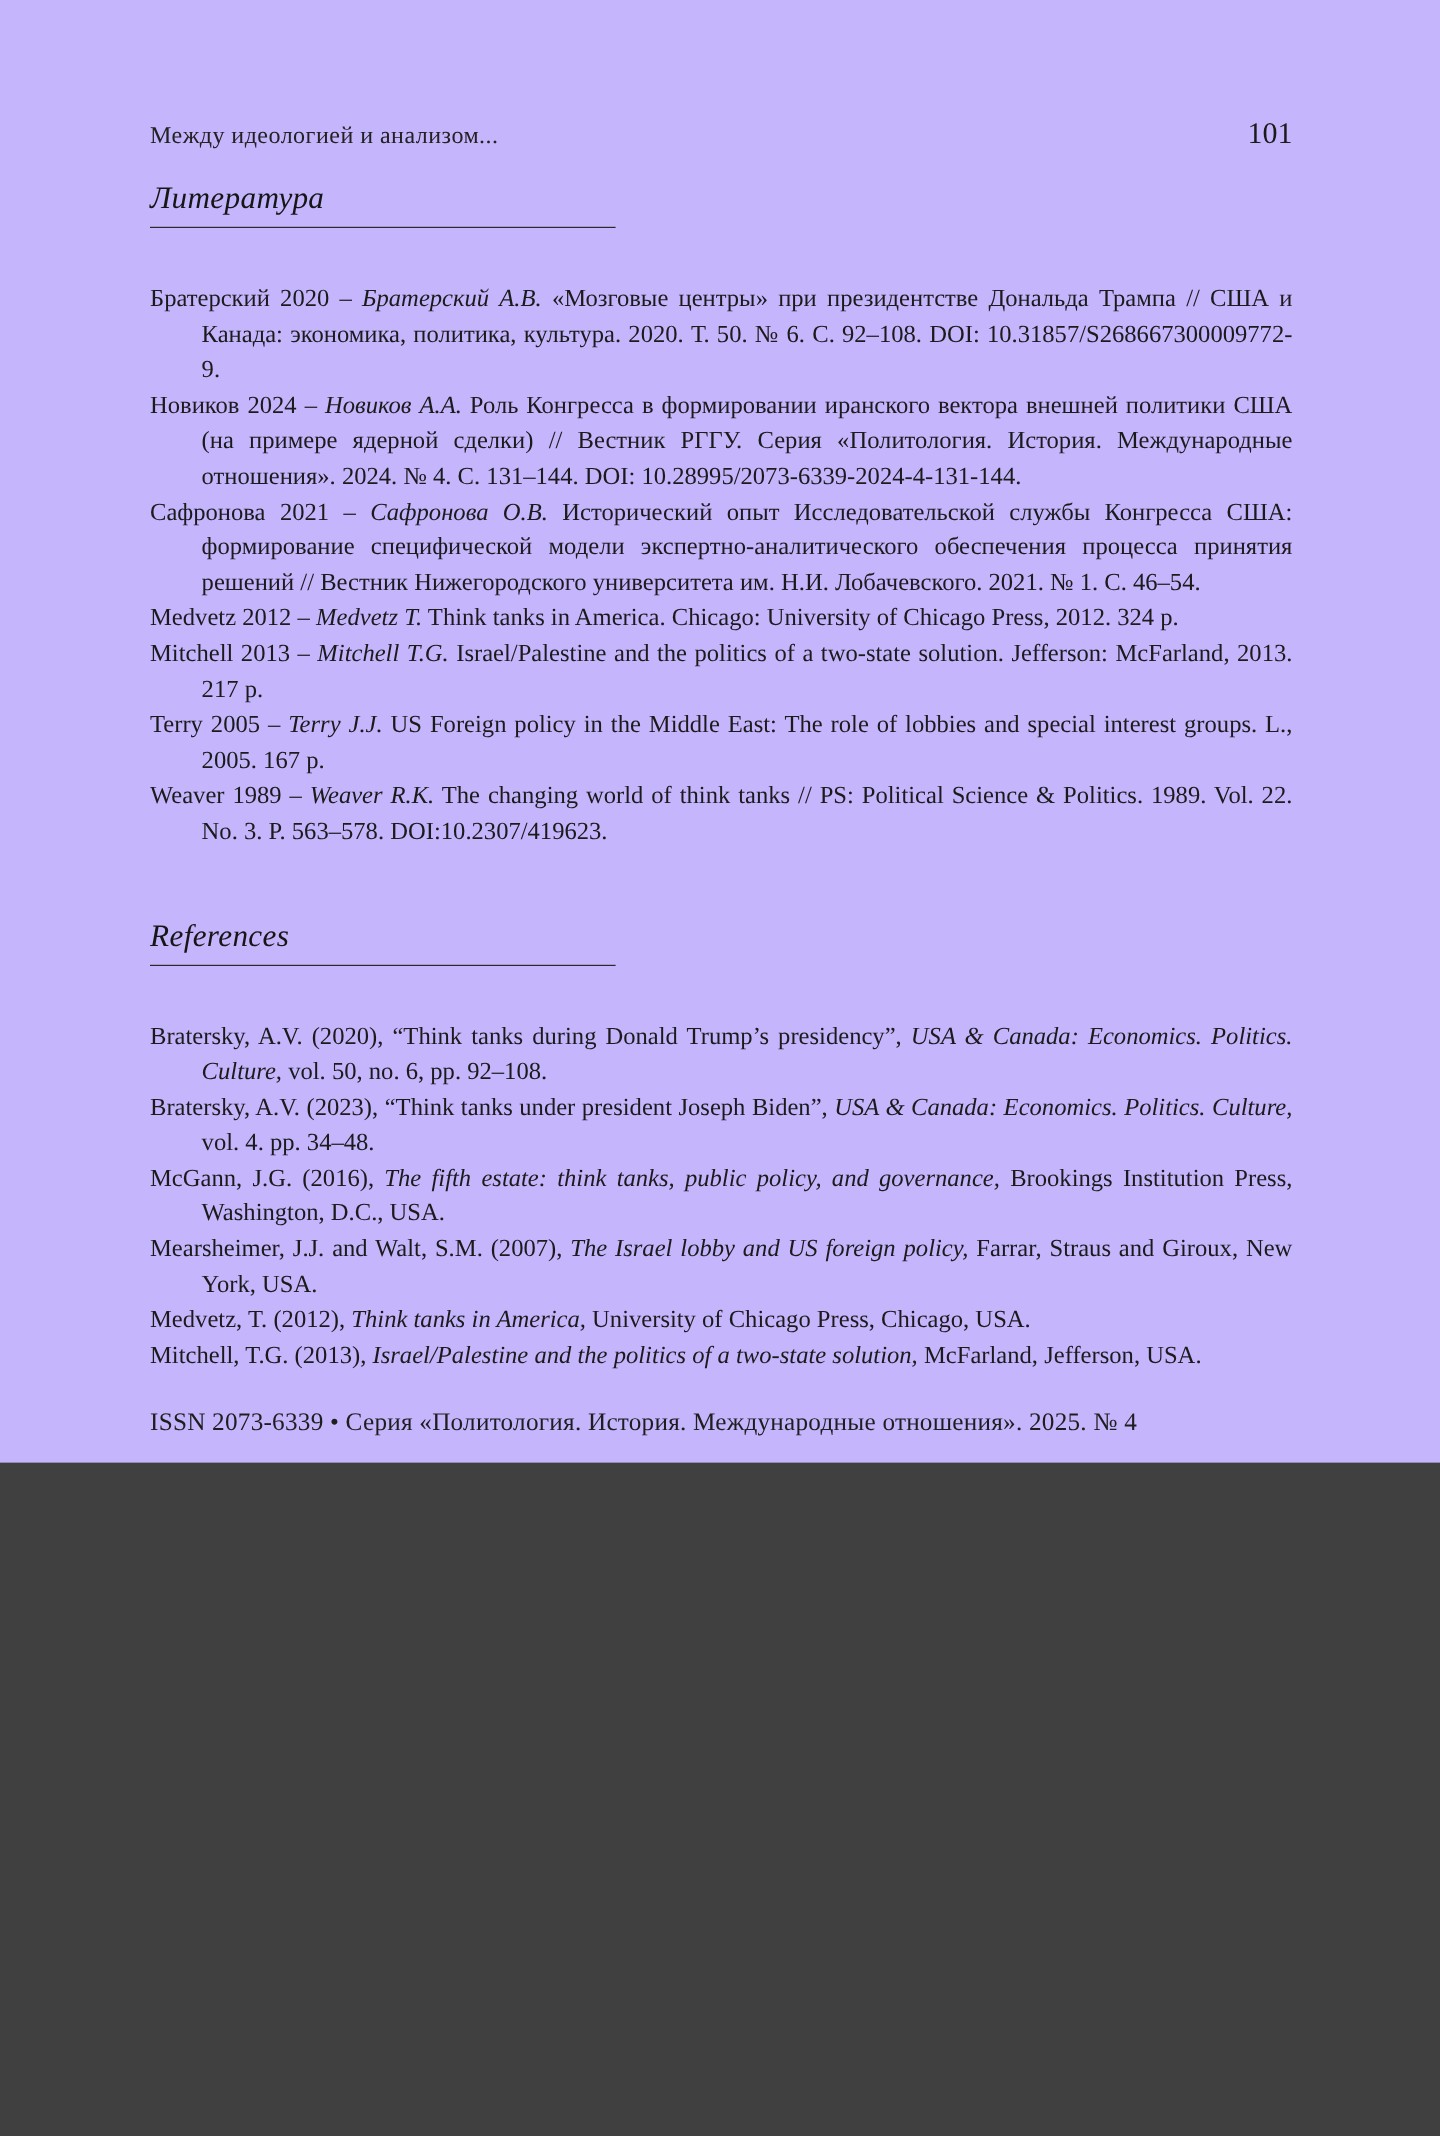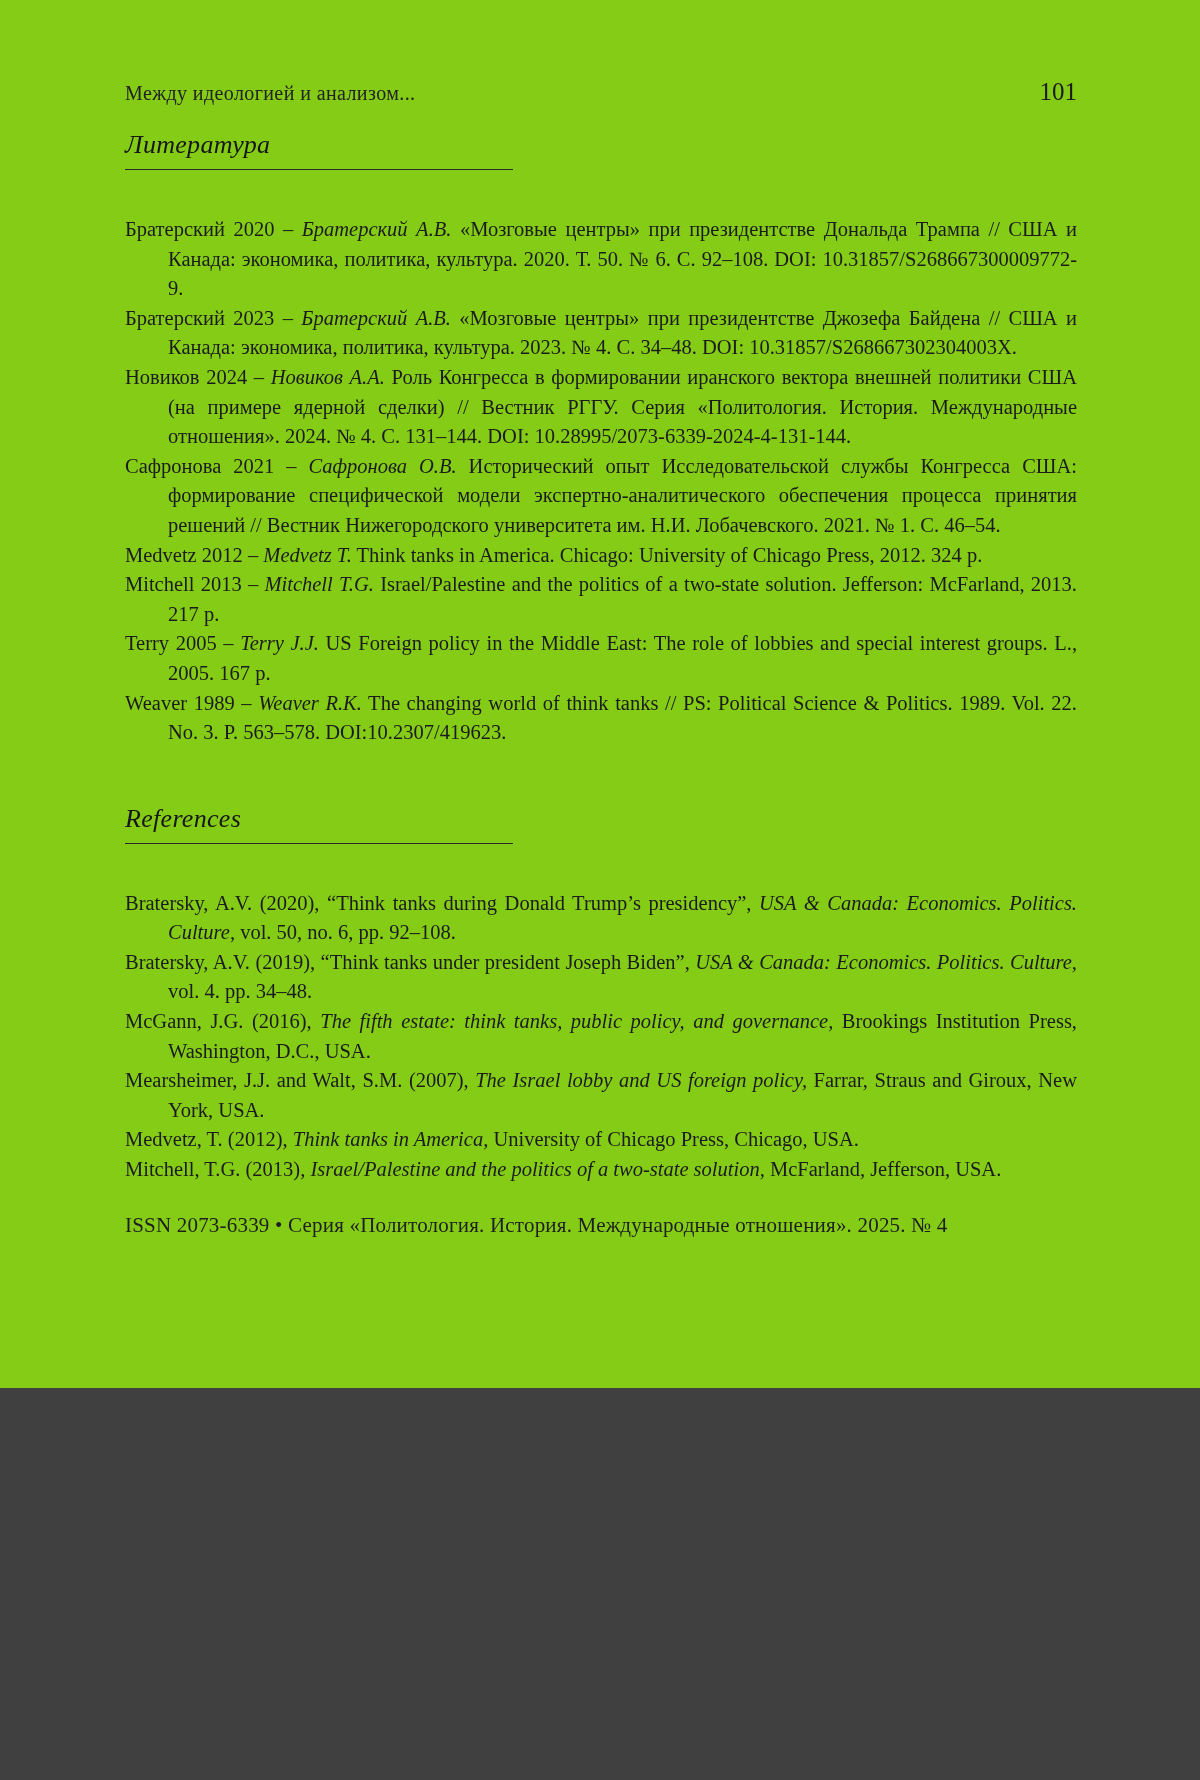--- a/index.html
+++ b/index.html
@@ -5,23 +5,23 @@
   * { margin: 0; padding: 0; box-sizing: border-box; }
   html, body { width: 1200px; }
   body {
     background: #404040;
     font-family: "Liberation Serif", "DejaVu Serif", serif;
     color: #1b1b1b;
     -webkit-font-smoothing: antialiased;
   }
   .page {
     width: 1200px;
-    height: 1388px;
-    background: #84cc16;
-    padding: 78px 123px 0 125px;
+    height: 1219px;
+    background: #c4b5fd;
+    padding: 98px 123px 0 125px;
     overflow: hidden;
   }
   .header-row {
     display: flex;
     justify-content: space-between;
     align-items: baseline;
     margin-bottom: 24px;
   }
   .running-header {
     font-size: 20px;
@@ -78,36 +78,35 @@
   <div class="header-row">
     <span class="running-header">Между идеологией и анализом...</span>
     <span class="page-number">101</span>
   </div>
 
   <div class="literatura-section">
     <h2 class="section-heading">Литература</h2>
     <div class="heading-rule"></div>
     <div class="entries" id="literatura-entries">
         <p class="entry"><span>Братерский 2020 – </span><span class="it">Братерский А.В.</span><span> «Мозговые центры» при президентстве Дональда Трампа // США и Канада: экономика, политика, культура. 2020. Т. 50. № 6. С. 92–108. DOI: 10.31857/S268667300009772-9.</span></p>
-        <p class="entry"><span>Братерский 2023 – </span><span class="it">Братерский А.В.</span><span> «Мозговые центры» при президентстве Джозефа Байдена // США и Канада: экономика, политика, культура. 2023. № 4. С. 34–48. DOI: 10.31857/S268667302304003X.</span></p>
         <p class="entry"><span>Новиков 2024 – </span><span class="it">Новиков А.А.</span><span> Роль Конгресса в формировании иранского вектора внешней политики США (на примере ядерной сделки) // Вестник РГГУ. Серия «Политология. История. Международные отношения». 2024. № 4. С. 131–144. DOI: 10.28995/2073-6339-2024-4-131-144.</span></p>
         <p class="entry"><span>Сафронова 2021 – </span><span class="it">Сафронова О.В.</span><span> Исторический опыт Исследовательской службы Конгресса США: формирование специфической модели экспертно-аналитического обеспечения процесса принятия решений // Вестник Нижегородского университета им. Н.И. Лобачевского. 2021. № 1. С. 46–54.</span></p>
         <p class="entry"><span>Medvetz 2012 – </span><span class="it">Medvetz T.</span><span> Think tanks in America. Chicago: University of Chicago Press, 2012. 324 p.</span></p>
         <p class="entry"><span>Mitchell 2013 – </span><span class="it">Mitchell T.G.</span><span> Israel/Palestine and the politics of a two-state solution. Jefferson: McFarland, 2013. 217 p.</span></p>
         <p class="entry"><span>Terry 2005 – </span><span class="it">Terry J.J.</span><span> US Foreign policy in the Middle East: The role of lobbies and special interest groups. L., 2005. 167 p.</span></p>
         <p class="entry"><span>Weaver 1989 – </span><span class="it">Weaver R.K.</span><span> The changing world of think tanks // PS: Political Science &amp; Politics. 1989. Vol. 22. No. 3. P. 563–578. DOI:10.2307/419623.</span></p>
       </div>
   </div>
 
   <div class="references-section">
     <h2 class="section-heading">References</h2>
     <div class="heading-rule"></div>
     <div class="entries" id="references-entries">
         <p class="entry"><span>Bratersky, A.V. (2020), “Think tanks during Donald Trump’s presidency”, </span><span class="it">USA &amp; Canada: Economics. Politics. Culture,</span><span> vol. 50, no. 6, pp. 92–108.</span></p>
-        <p class="entry"><span>Bratersky, A.V. (2019), “Think tanks under president Joseph Biden”, </span><span class="it">USA &amp; Canada: Economics. Politics. Culture,</span><span> vol. 4. pp. 34–48.</span></p>
+        <p class="entry"><span>Bratersky, A.V. (2023), “Think tanks under president Joseph Biden”, </span><span class="it">USA &amp; Canada: Economics. Politics. Culture,</span><span> vol. 4. pp. 34–48.</span></p>
         <p class="entry"><span>McGann, J.G. (2016), </span><span class="it">The fifth estate: think tanks, public policy, and governance,</span><span> Brookings Institution Press, Washington, D.C., USA.</span></p>
         <p class="entry"><span>Mearsheimer, J.J. and Walt, S.M. (2007), </span><span class="it">The Israel lobby and US foreign policy,</span><span> Farrar, Straus and Giroux, New York, USA.</span></p>
         <p class="entry"><span>Medvetz, T. (2012), </span><span class="it">Think tanks in America,</span><span> University of Chicago Press, Chicago, USA.</span></p>
         <p class="entry"><span>Mitchell, T.G. (2013), </span><span class="it">Israel/Palestine and the politics of a two-state solution,</span><span> McFarland, Jefferson, USA.</span></p>
       </div>
   </div>
 
   <div class="footer">ISSN 2073-6339 • Серия «Политология. История. Международные отношения». 2025. № 4</div>
 
 </div>

